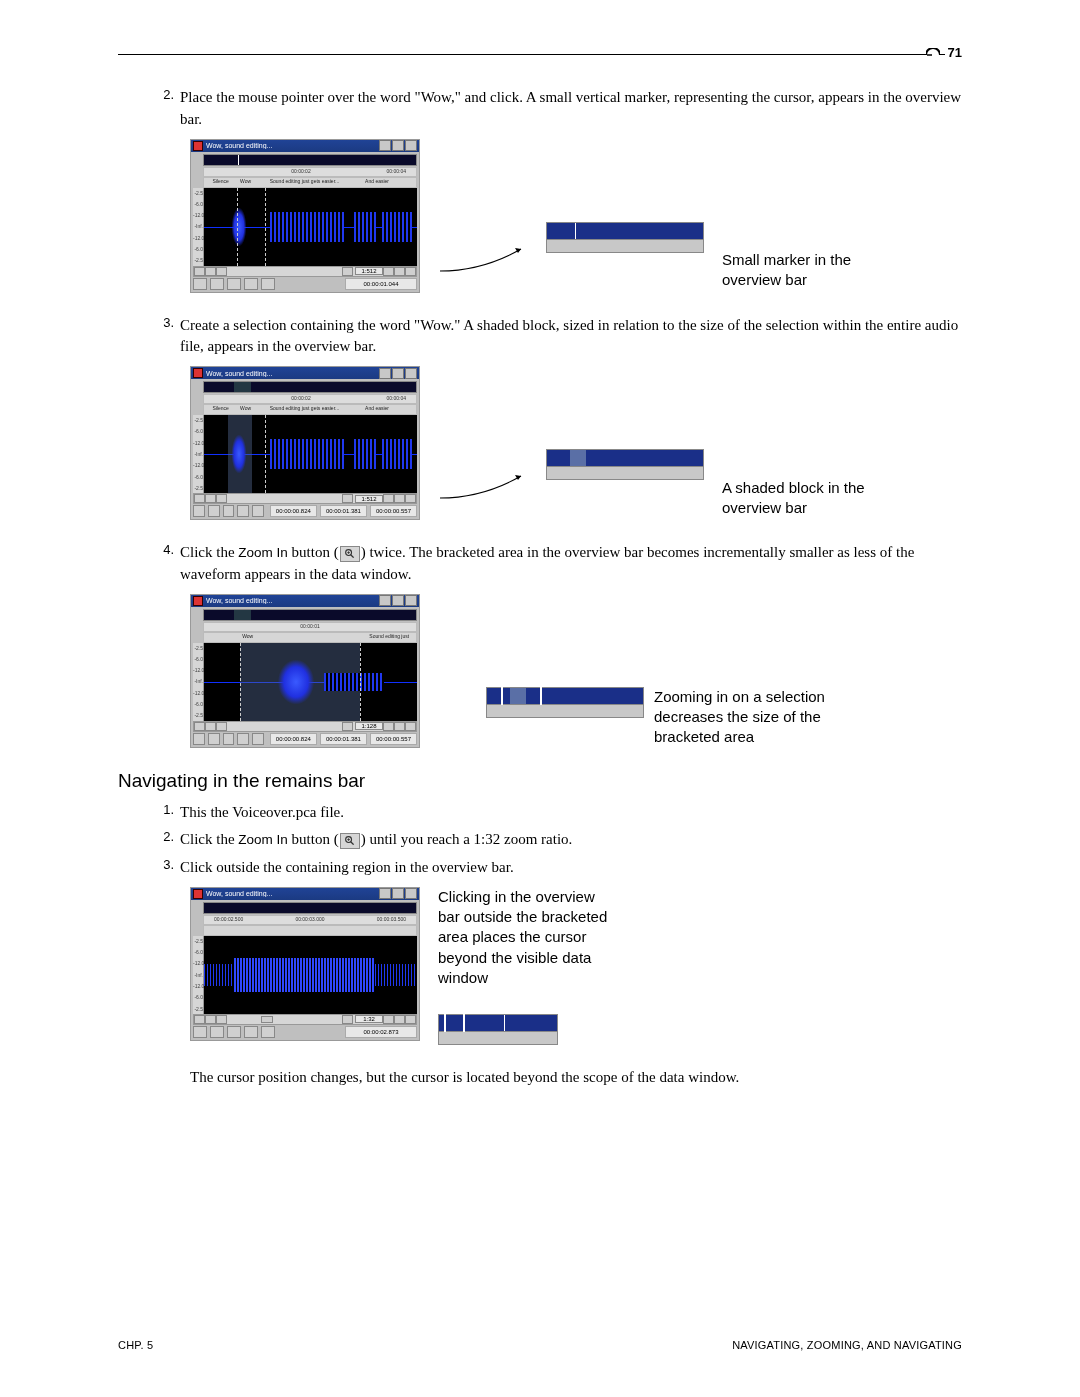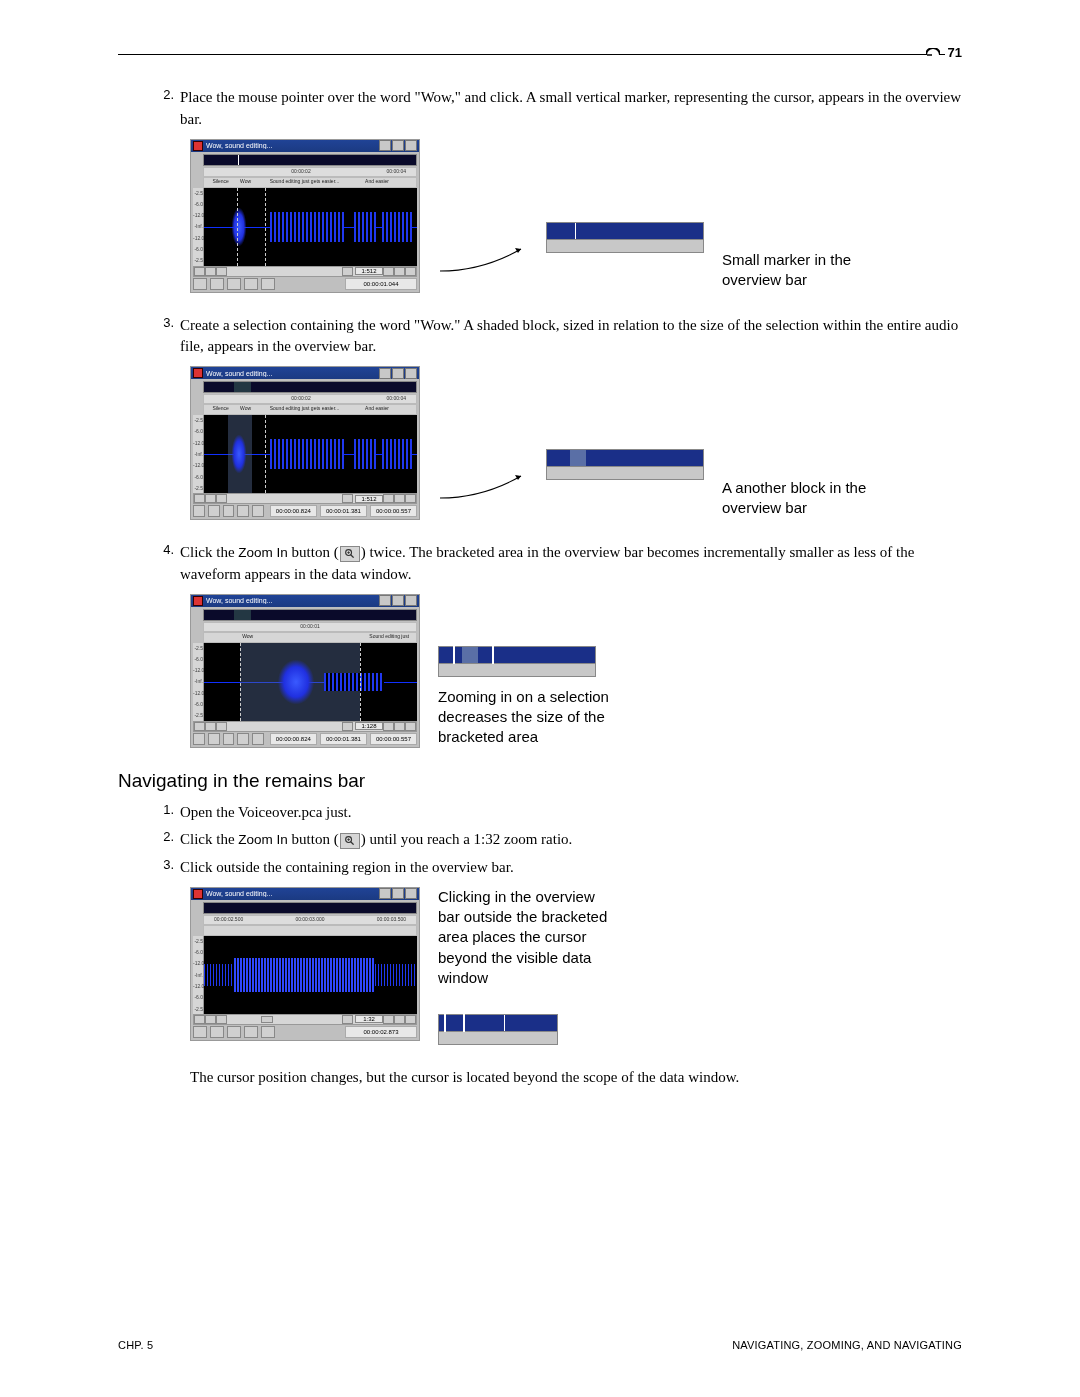--- a/index.html
+++ b/index.html
@@ -339,21 +339,21 @@
 
       <div>
         <div class="mini-ov">
           <div class="bar1">
               <div class="sh" style="left:15%; width:10%"></div>
             </div>
           <div class="bar2"></div>
         </div>
         <div style="height:40px"></div>
       </div>
-      <div class="caption" style="align-self:flex-end; margin-bottom:2px;">A another block in the overview bar</div>
+      <div class="caption" style="align-self:flex-end; margin-bottom:2px;">A shaded block in the overview bar</div>
     </div>
 
     <div class="step">
       <div class="step-num sans">4.</div>
       <div class="step-text">
         <span>Click the </span><span class="ui-label">Zoom In</span><span> button (</span><span class="zoom-icon">
             <svg viewBox="0 0 12 12">
               <circle cx="5" cy="5" r="3.2" fill="none" stroke="#333" stroke-width="1.2"></circle>
               <line x1="7.3" y1="7.3" x2="10.5" y2="10.5" stroke="#333" stroke-width="1.5"></line>
               <line x1="3.6" y1="5" x2="6.4" y2="5" stroke="#333"></line>
@@ -423,42 +423,42 @@
             <div class="tbtn"></div>
             <div class="tbtn"></div>
             <div class="tbtn"></div>
           <div style="flex:1"></div>
           <div class="tfield" style="width:48px">00:00:00.824</div>
           <div class="tfield" style="width:48px">00:00:01.381</div>
           <div class="tfield" style="width:48px">00:00:00.557</div>
         </div>
       </div>
 
-      <div style="display:flex; flex-direction:column; gap:10px;">
+      <div style="display:flex; gap:10px;margin-left:48px;">
         <div class="mini-ov">
           <div class="bar1">
             <div class="sh" style="left:15%; width:10%"></div>
             <div class="br-l" style="left:9%"></div>
             <div class="br-r" style="left:34%"></div>
           </div>
           <div class="bar2"></div>
         </div>
         <div class="caption">Zooming in on a selection decreases the size of the bracketed area</div>
       </div>
     </div>
 
 
   </div>
 
   <div class="heading">Navigating in the remains bar</div>
 
   <div class="content">
     <div class="step">
       <div class="step-num sans">1.</div>
-      <div class="step-text">Open the Voiceover.pca just.</div>
+      <div class="step-text">This the Voiceover.pca file.</div>
     </div>
     <div class="step">
       <div class="step-num sans">2.</div>
       <div class="step-text">
         <span>Click the </span><span class="ui-label">Zoom In</span><span> button (</span><span class="zoom-icon">
             <svg viewBox="0 0 12 12">
               <circle cx="5" cy="5" r="3.2" fill="none" stroke="#333" stroke-width="1.2"></circle>
               <line x1="7.3" y1="7.3" x2="10.5" y2="10.5" stroke="#333" stroke-width="1.5"></line>
               <line x1="3.6" y1="5" x2="6.4" y2="5" stroke="#333"></line>
               <line x1="5" y1="3.6" x2="5" y2="6.4" stroke="#333"></line>

